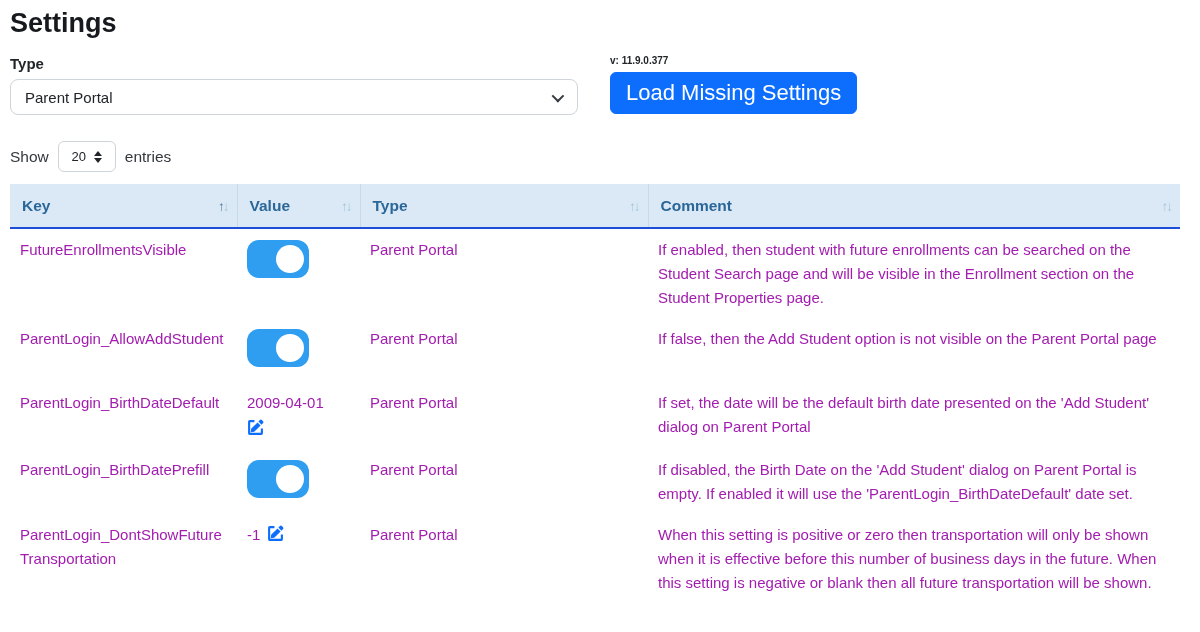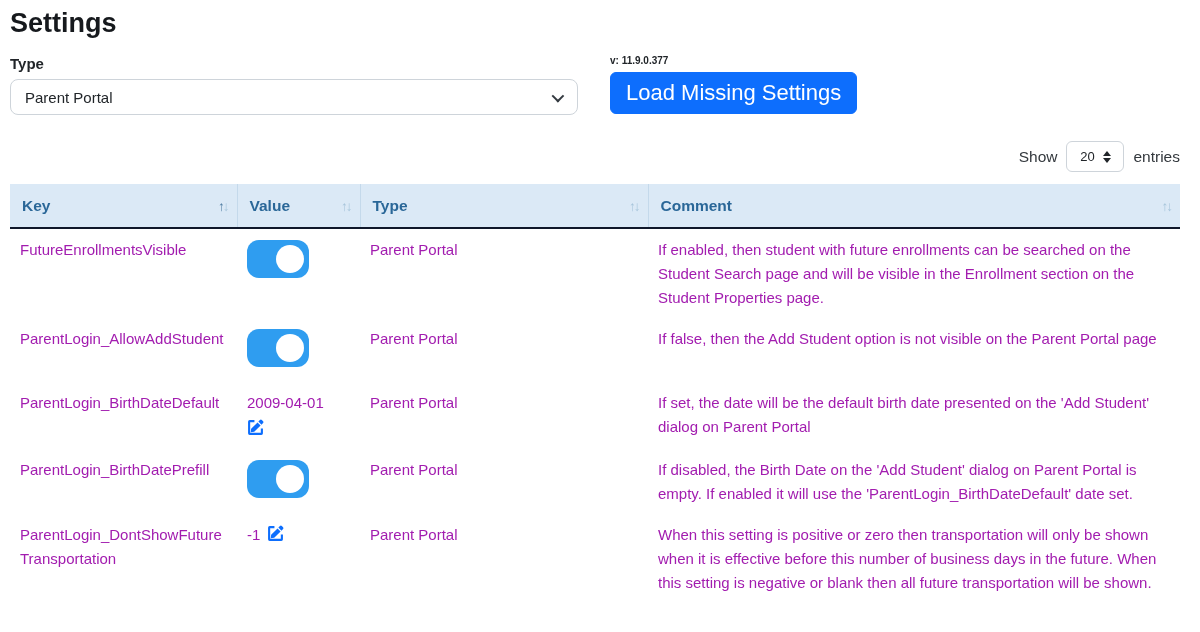--- a/index.html
+++ b/index.html
@@ -27,21 +27,21 @@
     transform: rotate(45deg) translateY(-2px); margin-right: 2px;
   }
   .version-group { margin-left: 32px; }
   .version-text { font-weight: 700; font-size: 10px; margin-bottom: 6px; }
   .load-btn {
     background: #0d6efd; color: #fff; border: 1px solid #0d6efd; border-radius: 6px;
     font-size: 22px; padding: 7px 15px; cursor: pointer; font-family: inherit;
   }
 
   
-  .controls-row { display: flex; justify-content: flex-end; align-items: center; margin: 26px 0 12px 0; }
+  .controls-row { display: flex; justify-content: flex-start; align-items: center; margin: 26px 0 12px 0; }
   .length-group, .search-group { display: flex; align-items: center; font-size: 15.5px; color: #33383d; }
   .page-size-select {
     width: 58px; height: 31px; border: 1px solid #ced4da; border-radius: 6px; background: #fff;
     display: flex; align-items: center; justify-content: center; gap: 8px;
     margin: 0 9px; cursor: pointer; font-size: 13px; color: #212529;
   }
   .spin-arrows { display: inline-flex; flex-direction: column; gap: 2px; }
   .spin-arrows i { display: block; width: 0; height: 0; border-left: 4px solid transparent; border-right: 4px solid transparent; }
   .spin-arrows i.up { border-bottom: 5px solid #212529; }
   .spin-arrows i.down { border-top: 5px solid #212529; }
@@ -49,21 +49,21 @@
     width: 182px; height: 32px; border: 1px solid #ced4da; border-radius: 6px;
     margin-left: 9px; padding: 0 8px; font-size: 15px; font-family: inherit; outline: none;
   }
 
   
   table.settings-table { width: 100%; border-collapse: collapse; table-layout: fixed; }
   col.c-key { width: 227px; } col.c-value { width: 123px; } col.c-type { width: 288px; }
   thead th {
     background: #dbe9f6; color: #2a6798; font-size: 15.5px; font-weight: 700;
     text-align: left; height: 44px; padding: 0 30px 0 12px; position: relative;
-    border-bottom: 2px solid #0f172a; cursor: pointer;
+    border-bottom: 2px solid #1d4ed8; cursor: pointer;
   }
   thead th + th { border-left: 1px solid #c4d9eb; }
   .sort-icons {
     position: absolute; right: 9px; top: 50%; transform: translateY(-50%);
     font-size: 13.5px; font-weight: 400; letter-spacing: -2px; white-space: nowrap;
   }
   .sort-icons .arr { color: #a7c5db; }
   .sort-icons .arr.active { color: #517ea3; }
   tbody td { vertical-align: top; padding: 9px 12px 8px 10px; line-height: 24px; font-size: 15px; color: #a21caf; }
   td.key-cell { overflow-wrap: anywhere; word-break: break-word; }

